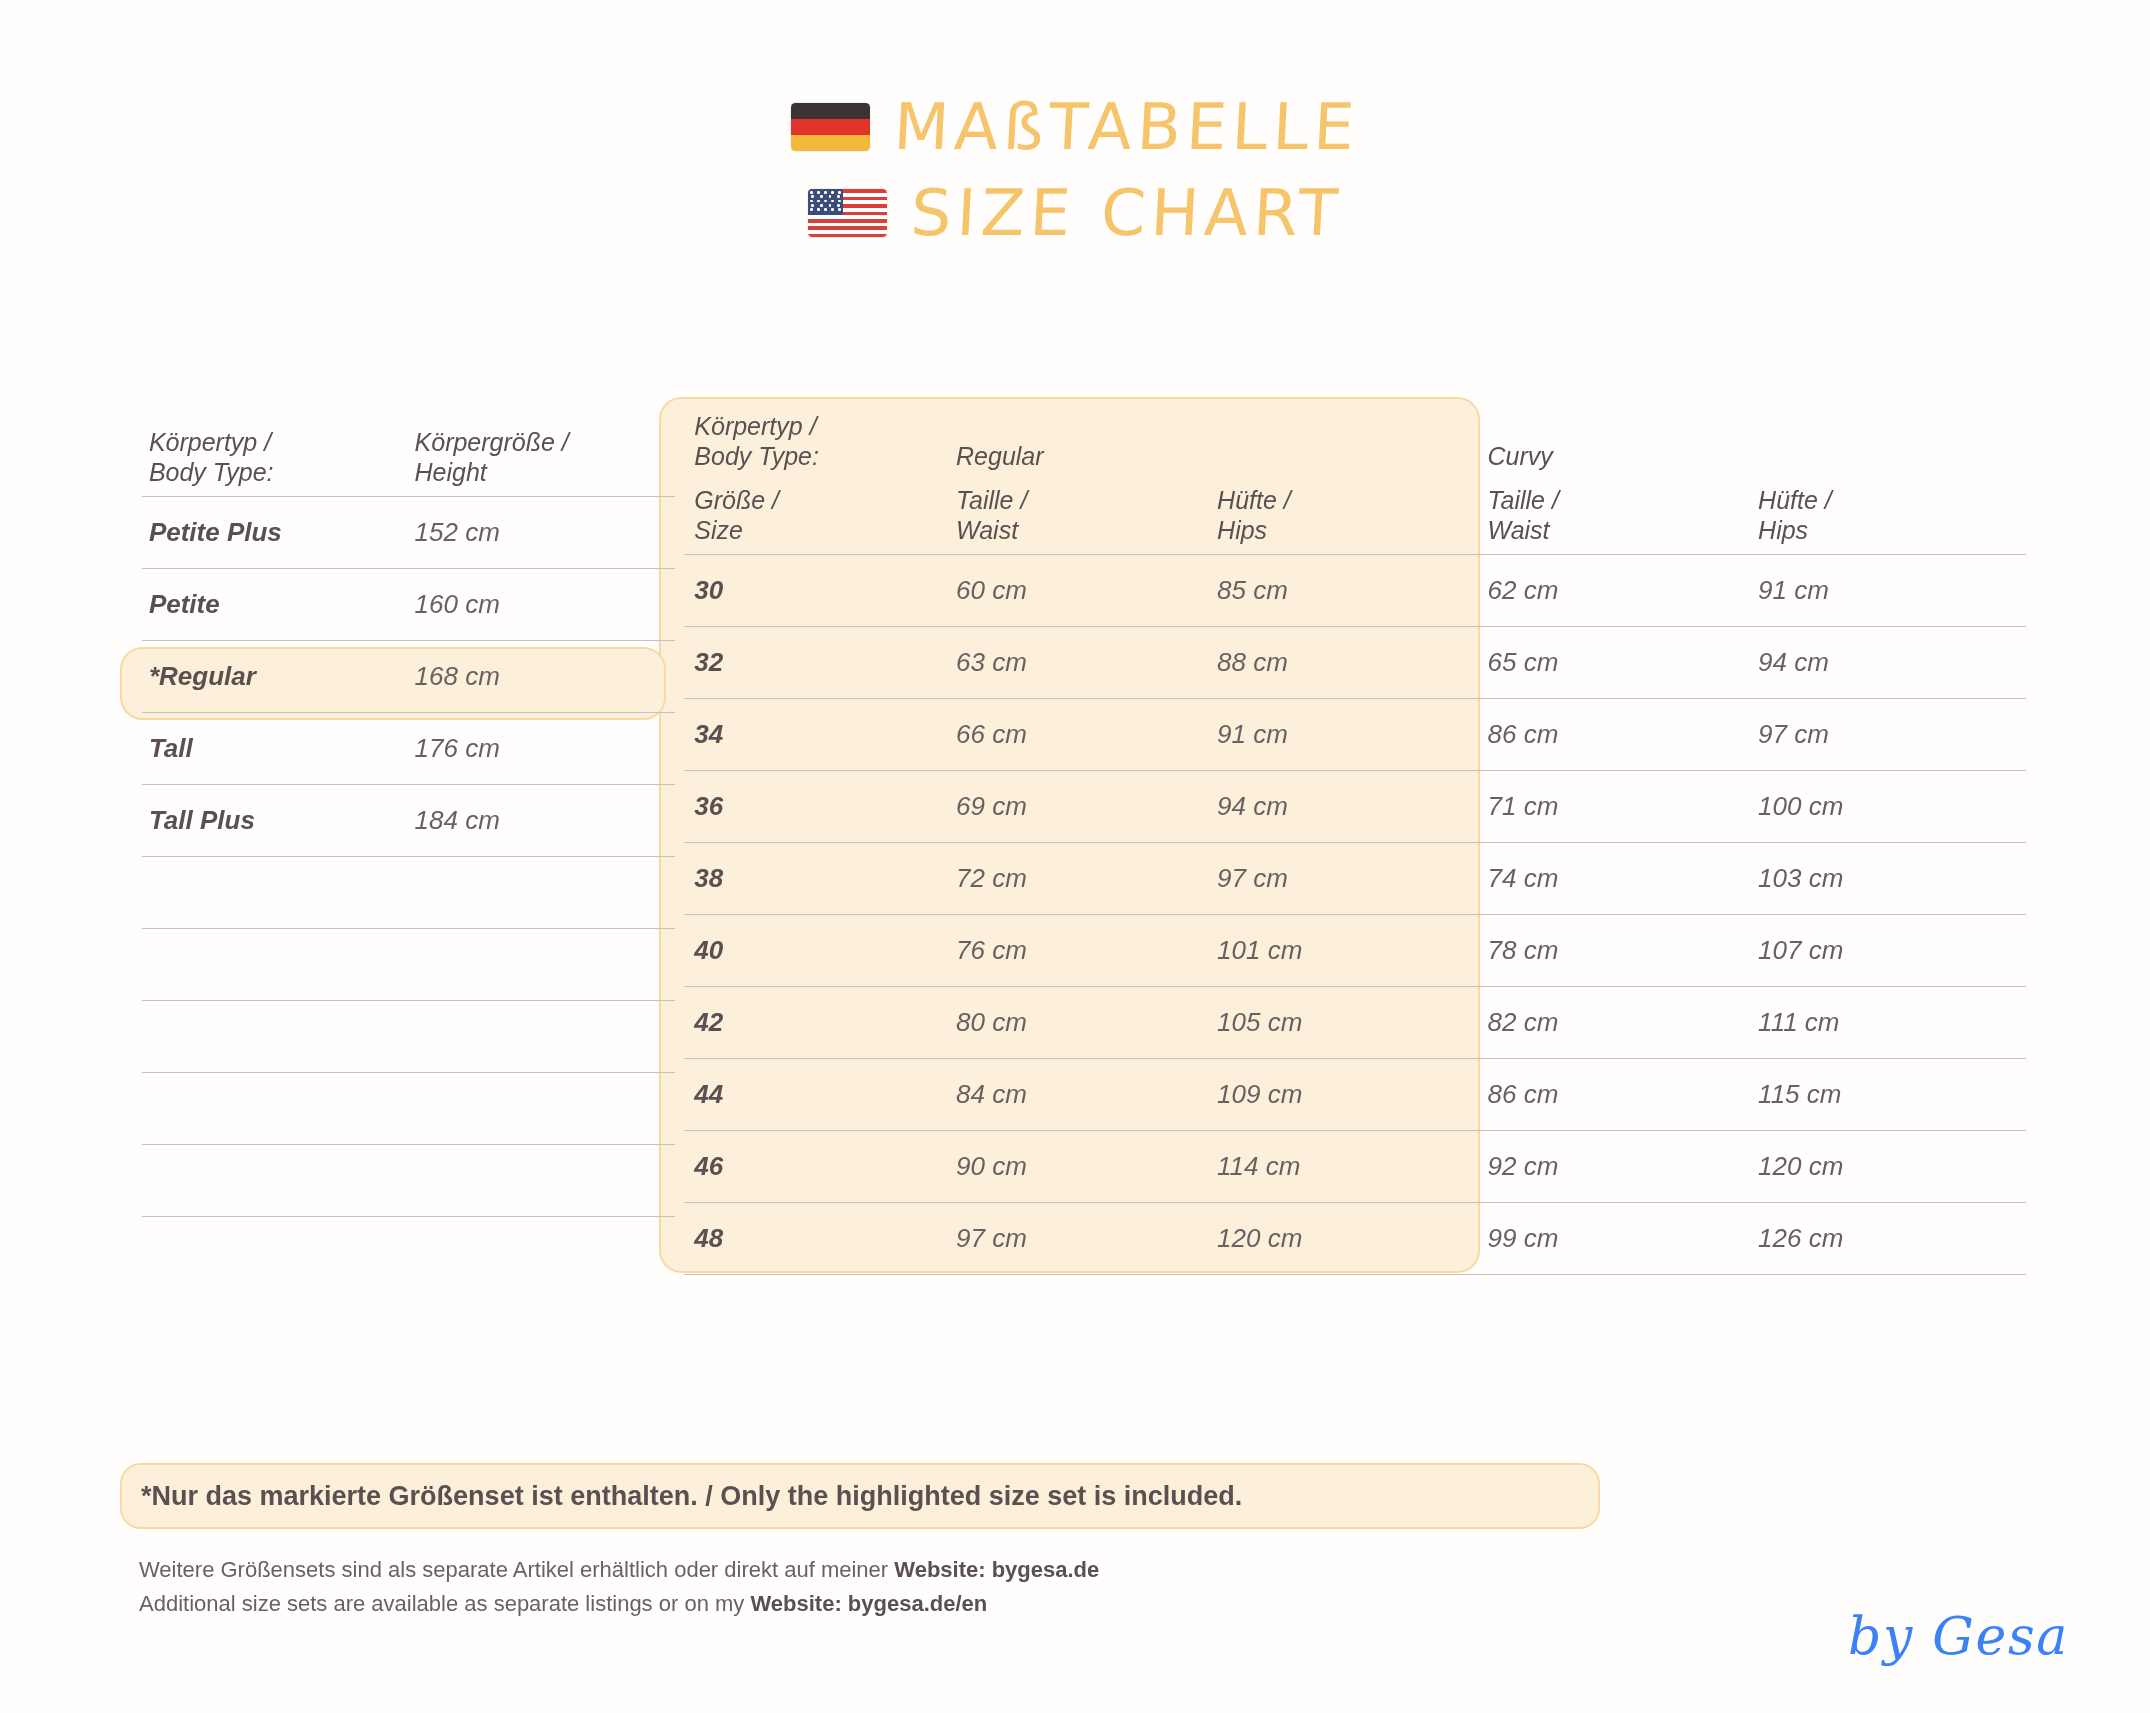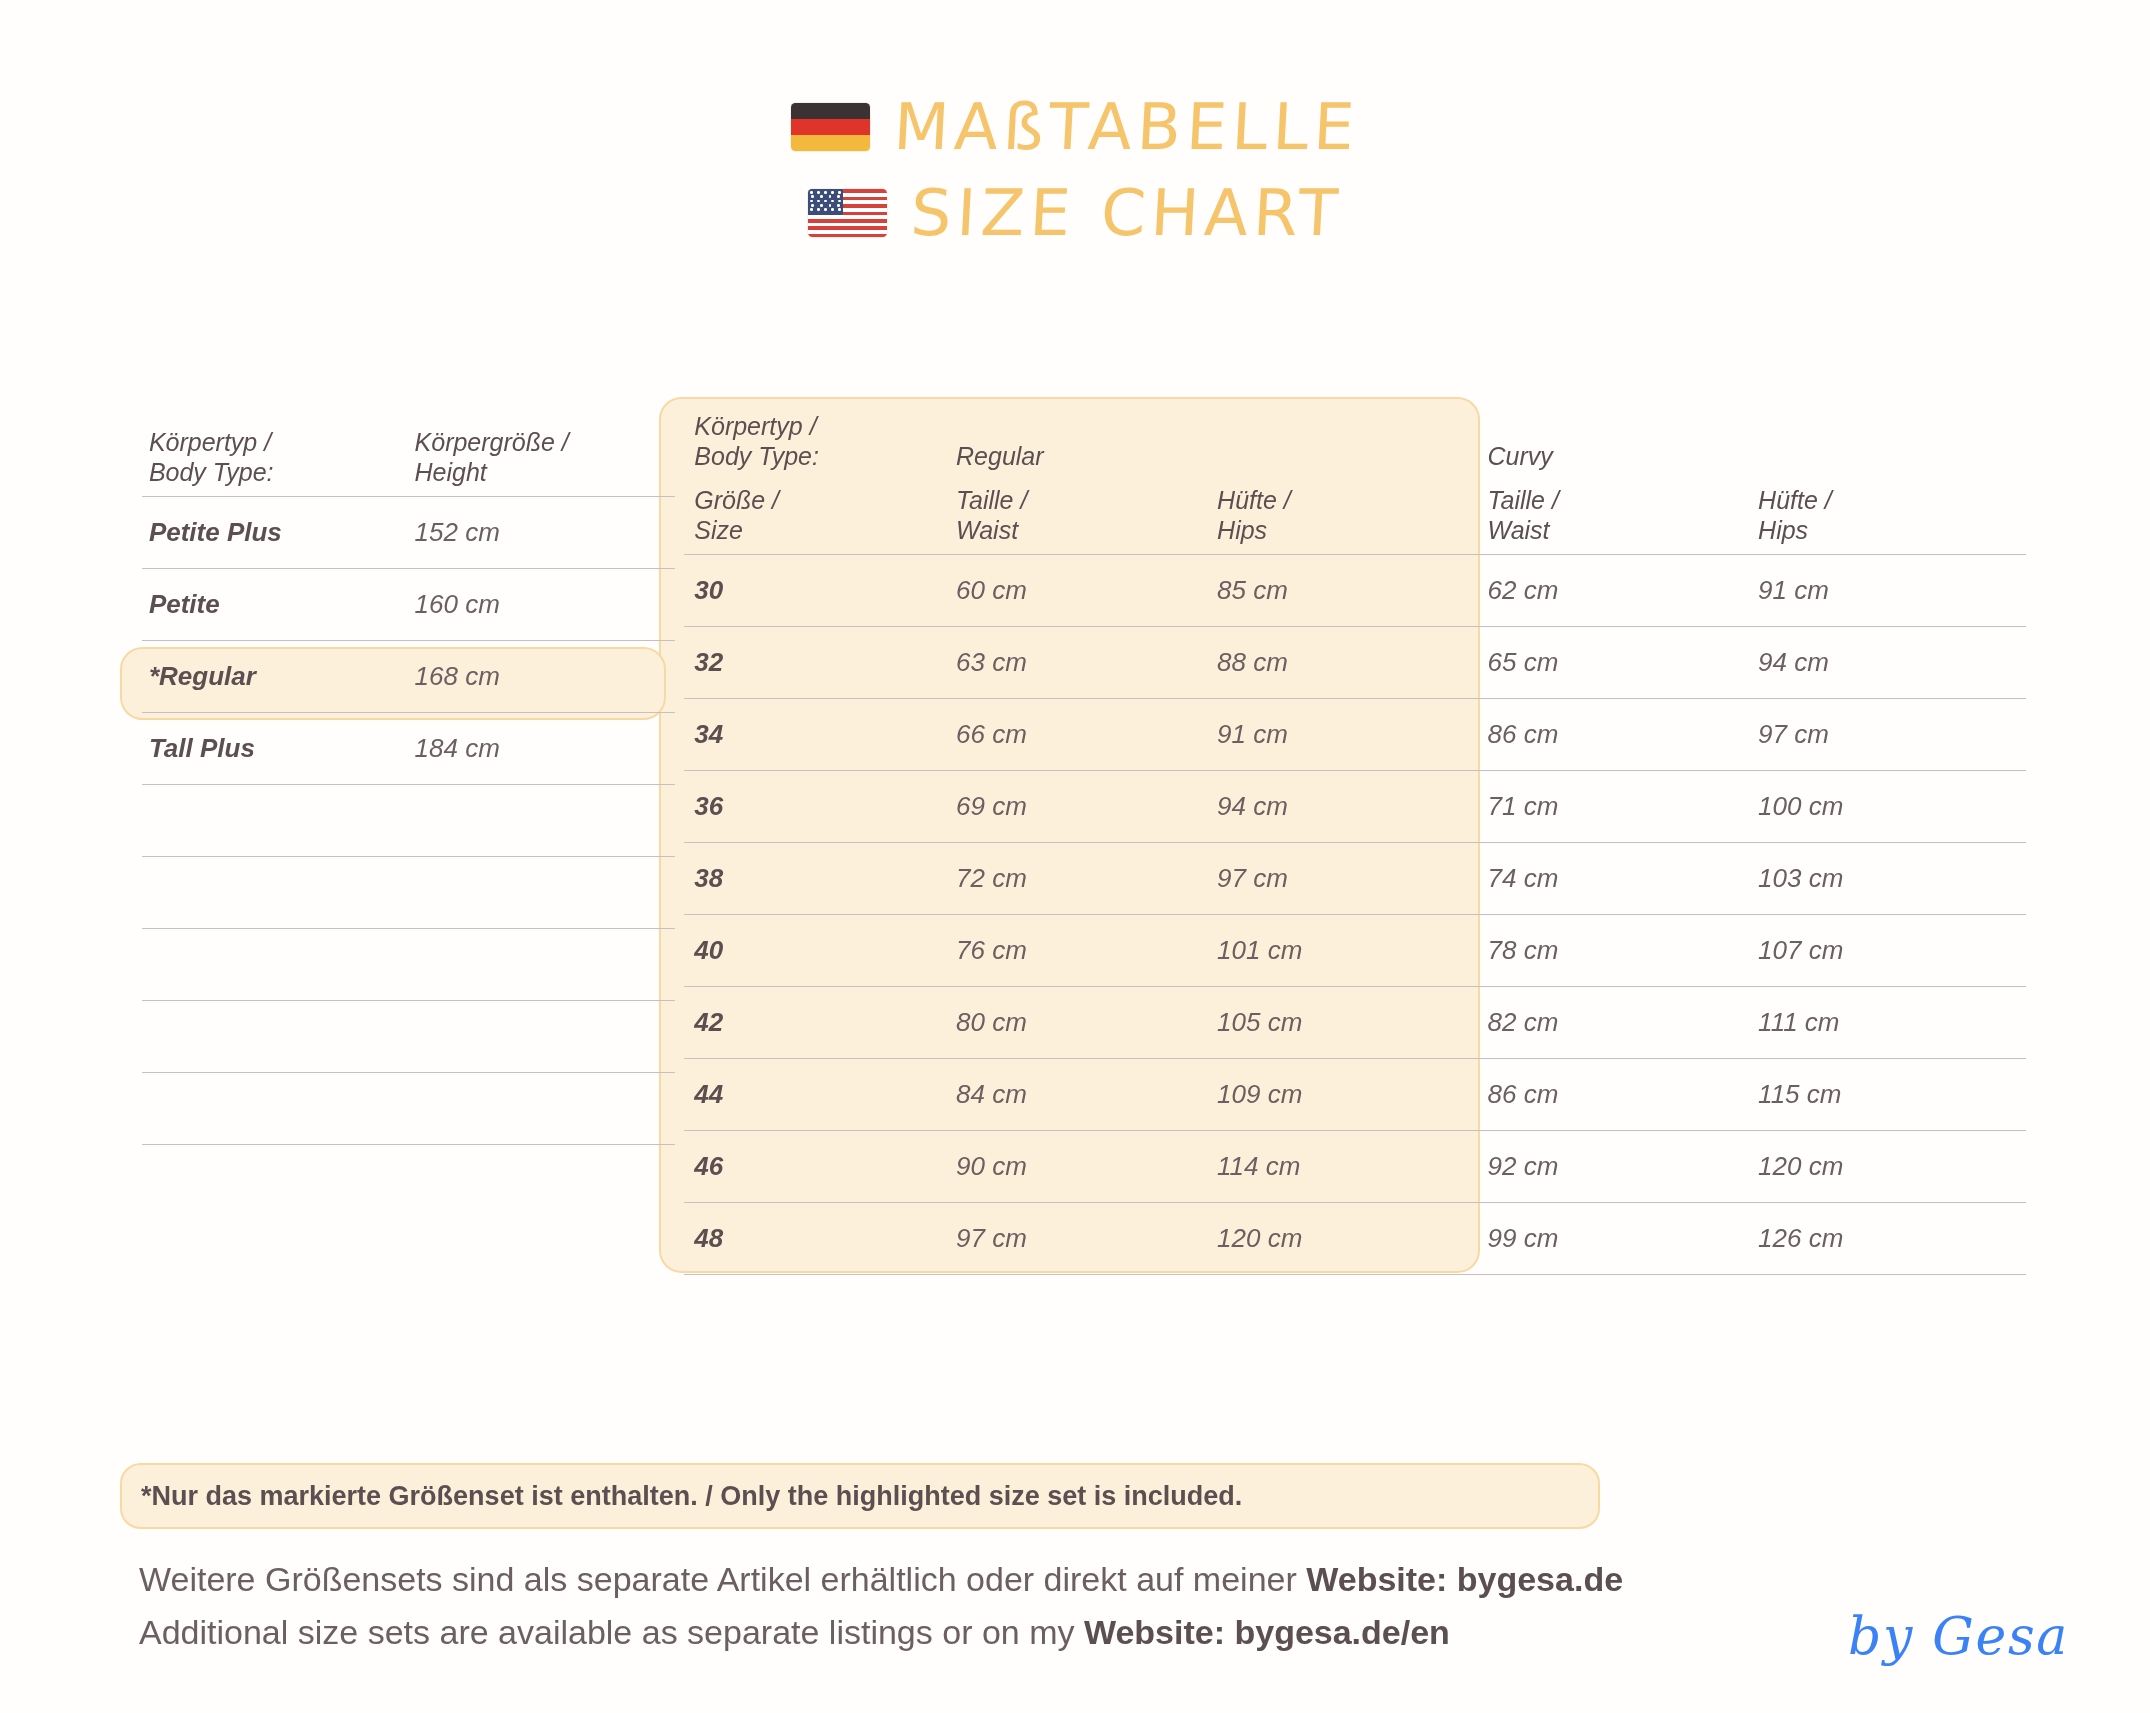--- a/index.html
+++ b/index.html
@@ -212,21 +212,21 @@
     color: #5b4f52;
   }
 
   .footer-lines {
     position: absolute;
     left: 139px;
     top: 1553px;
     width: 1549px;
   }
   .footer-lines div {
-    font-size: 34px;
+    font-size: 22px;
     color: #6b5f61;
     line-height: 1.55;
   }
   .footer-lines b {
     font-weight: 700;
     color: #5b4f52;
   }
 
   .brand {
     position: absolute;
@@ -333,20 +333,24 @@
         <td class="c1 bold">Petite Plus</td>
         <td class="c2">152 cm</td>
       </tr>
       <tr>
         <td class="c1 bold">Petite</td>
         <td class="c2">160 cm</td>
       </tr>
       <tr>
         <td class="c1 bold">*Regular</td>
         <td class="c2">168 cm</td>
+      </tr>
+      <tr>
+        <td class="c1 bold">Tall</td>
+        <td class="c2">176 cm</td>
       </tr>
       <tr>
         <td class="c1 bold">Tall Plus</td>
         <td class="c2">184 cm</td>
       </tr>
       <tr class="empty">
             <td class="c1">&nbsp;</td>
             <td class="c2">&nbsp;</td>
           </tr>
       <tr class="empty">

